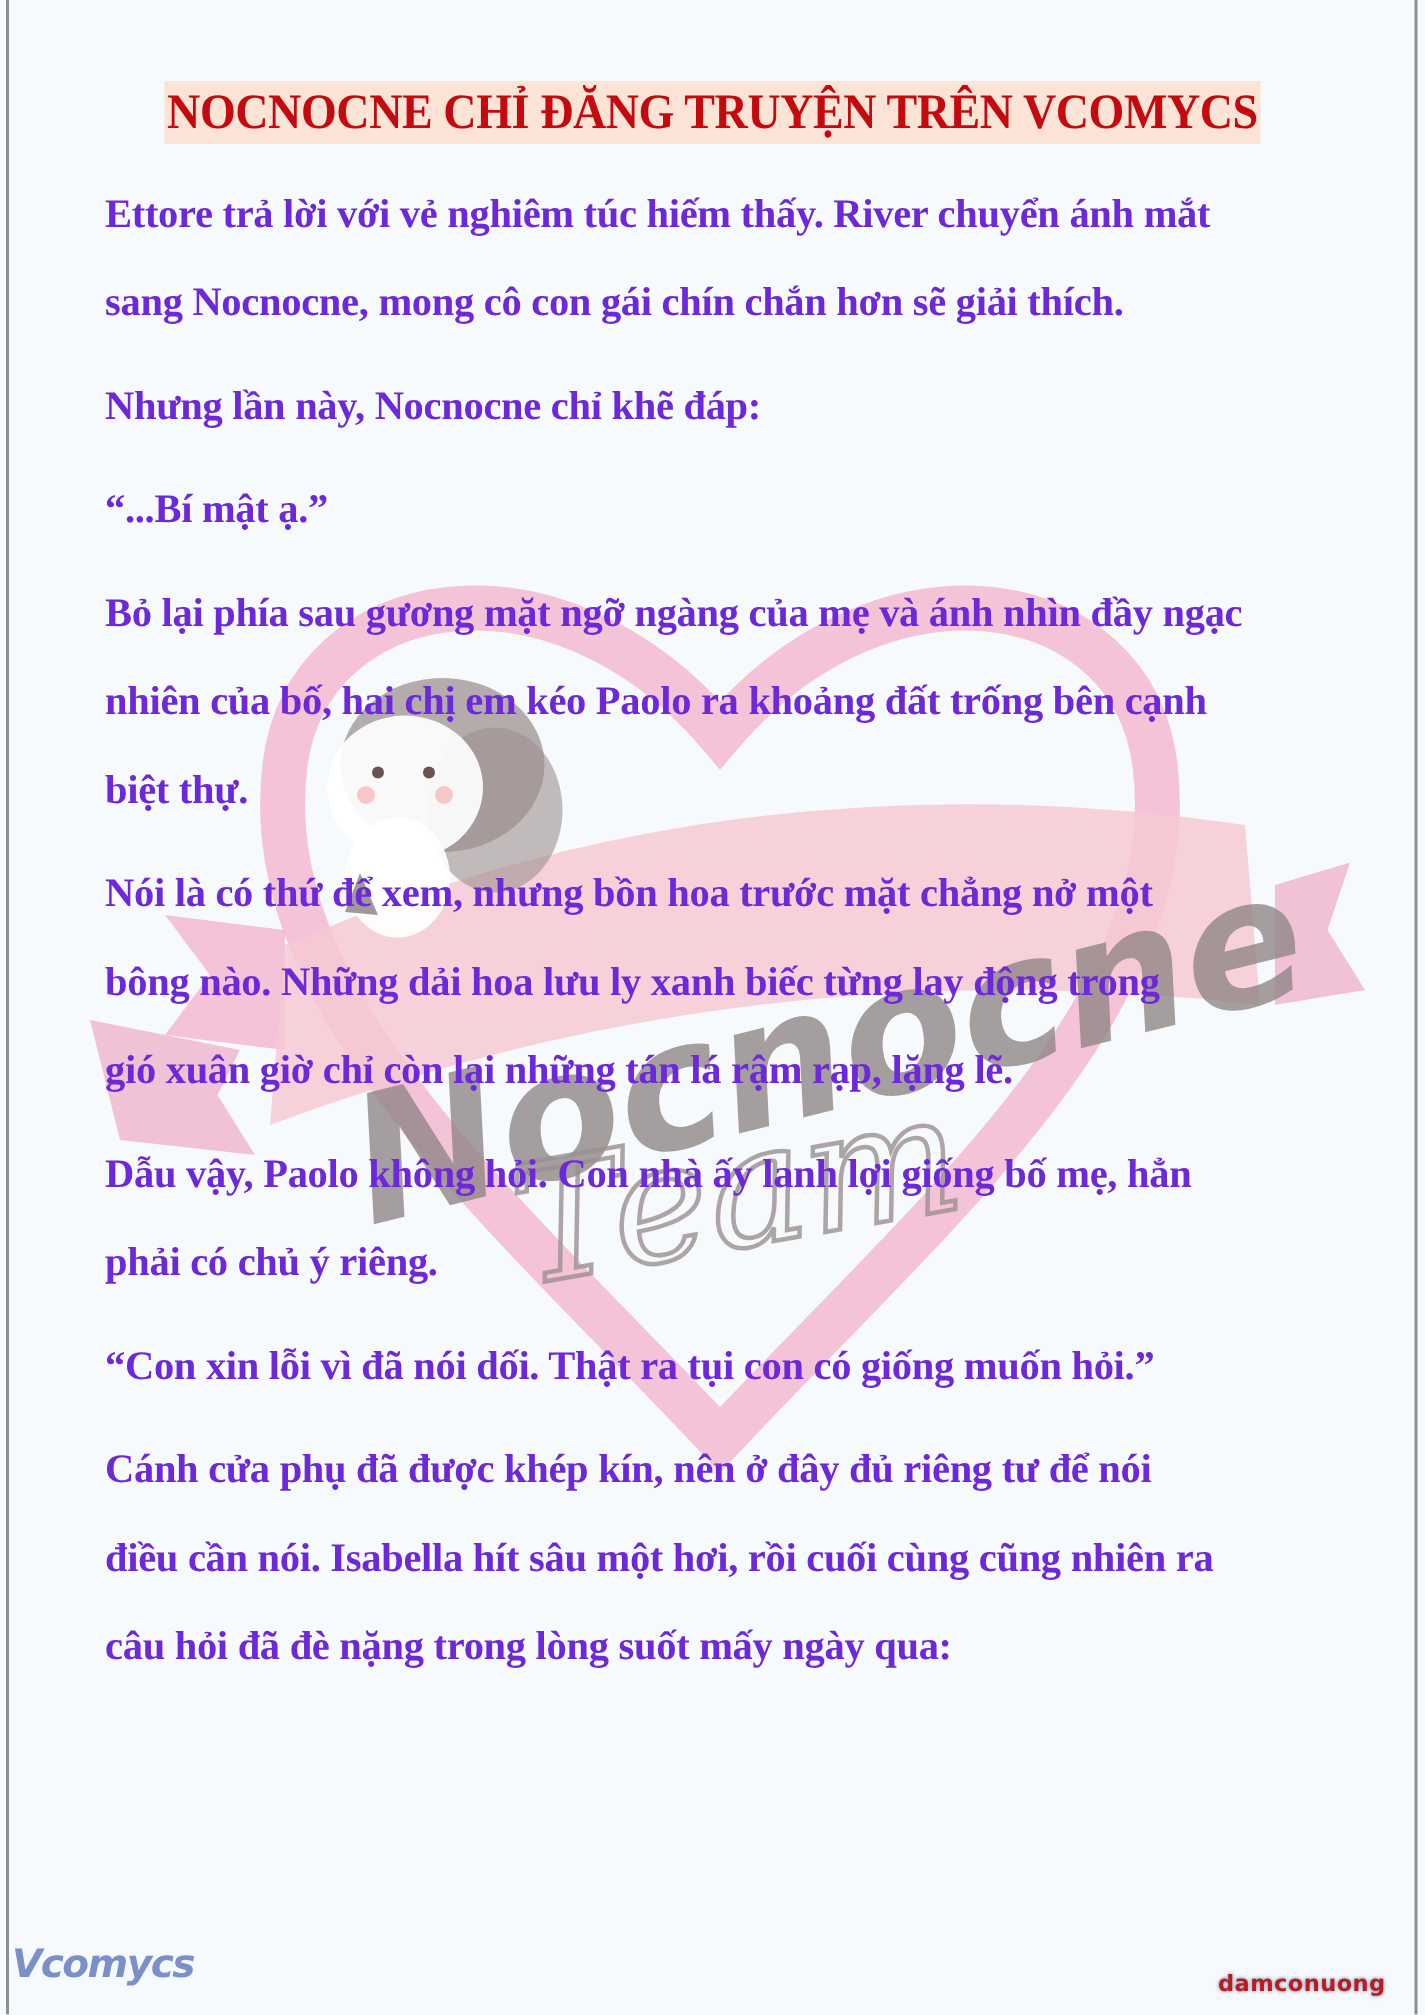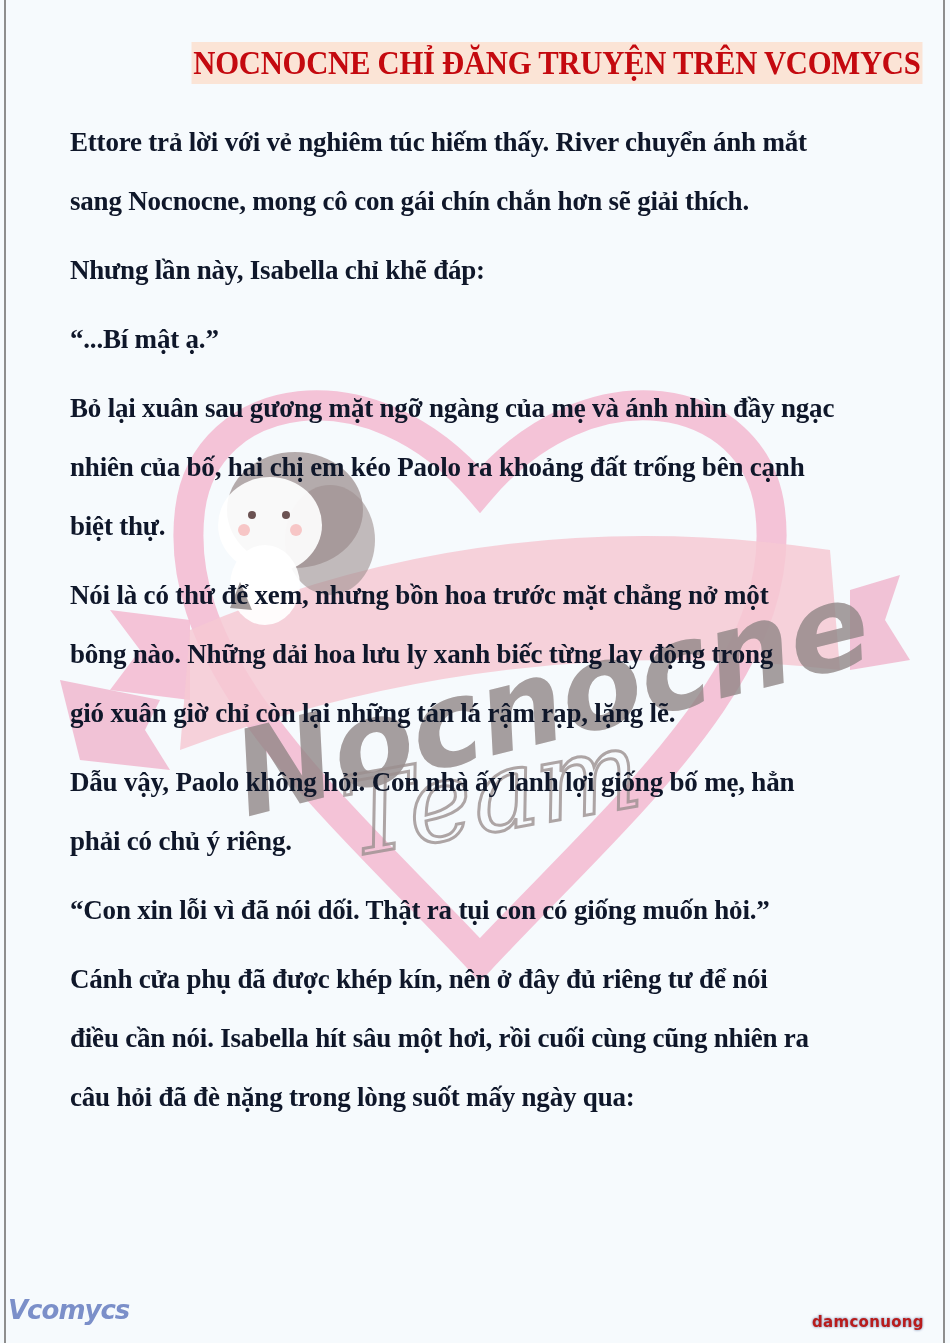--- a/index.html
+++ b/index.html
@@ -23,40 +23,40 @@
       background: #8e8e8e;
     }
     .watermark {
       position: absolute;
       left: 40px; top: 340px;
       width: 880px; height: 680px;
       pointer-events: none;
     }
     .title-wrap {
       position: absolute;
-      left: 0; top: 42px; width: 950px;
-      text-align: right;
+      left: 0; top: 54px; width: 950px;
+      text-align: center;
     }
     .title {
       display: inline-block;
       background: #fbe4d6;
       color: #c4090f;
       font-family: "Liberation Serif", "DejaVu Serif", serif;
       font-weight: bold;
       font-size: 33px;
       line-height: 42px;
       padding: 0 2px;
       letter-spacing: -0.3px;
       transform: scaleX(0.93);
     }
     .content {
       position: absolute;
       left: 70px; top: 113px;
       width: 820px;
-      color: #0f172a;
+      color: #6d28d9;
       font-weight: bold;
       font-size: 27px;
       line-height: 59px;
     }
     .para {
       margin: 0 0 10px 0;
       letter-spacing: -0.2px;
       white-space: nowrap;
     }
     .line { display: block; }
@@ -113,27 +113,27 @@
 <div class="title-wrap">
   <span class="title">NOCNOCNE CHỈ ĐĂNG TRUYỆN TRÊN VCOMYCS</span>
 </div>
 
 <div class="content">
   <p class="para">
     <span class="line">Ettore trả lời với vẻ nghiêm túc hiếm thấy. River chuyển ánh mắt</span>
     <span class="line">sang Nocnocne, mong cô con gái chín chắn hơn sẽ giải thích.</span>
   </p>
   <p class="para">
-    <span class="line">Nhưng lần này, Isabella chỉ khẽ đáp:</span>
+    <span class="line">Nhưng lần này, Nocnocne chỉ khẽ đáp:</span>
   </p>
   <p class="para">
     <span class="line">“...Bí mật ạ.”</span>
   </p>
   <p class="para">
-    <span class="line">Bỏ lại xuân sau gương mặt ngỡ ngàng của mẹ và ánh nhìn đầy ngạc</span>
+    <span class="line">Bỏ lại phía sau gương mặt ngỡ ngàng của mẹ và ánh nhìn đầy ngạc</span>
     <span class="line">nhiên của bố, hai chị em kéo Paolo ra khoảng đất trống bên cạnh</span>
     <span class="line">biệt thự.</span>
   </p>
   <p class="para">
     <span class="line">Nói là có thứ để xem, nhưng bồn hoa trước mặt chẳng nở một</span>
     <span class="line">bông nào. Những dải hoa lưu ly xanh biếc từng lay động trong</span>
     <span class="line">gió xuân giờ chỉ còn lại những tán lá rậm rạp, lặng lẽ.</span>
   </p>
   <p class="para">
     <span class="line">Dẫu vậy, Paolo không hỏi. Con nhà ấy lanh lợi giống bố mẹ, hẳn</span>

